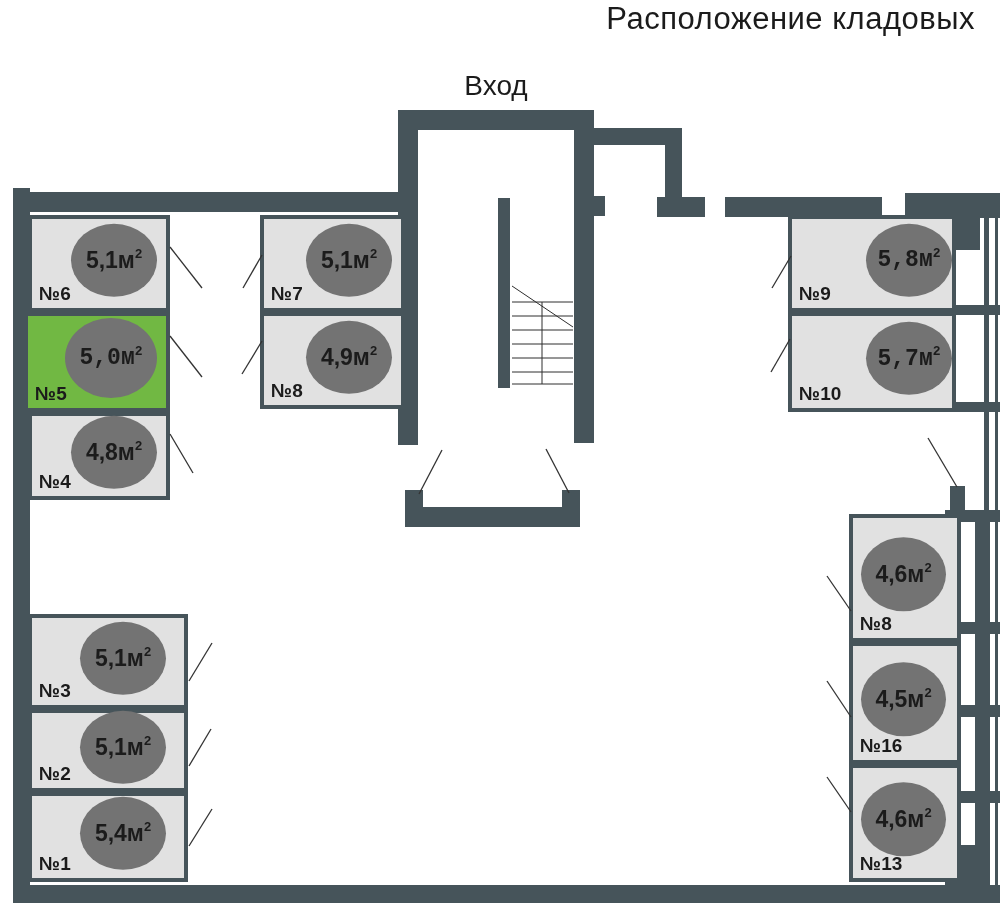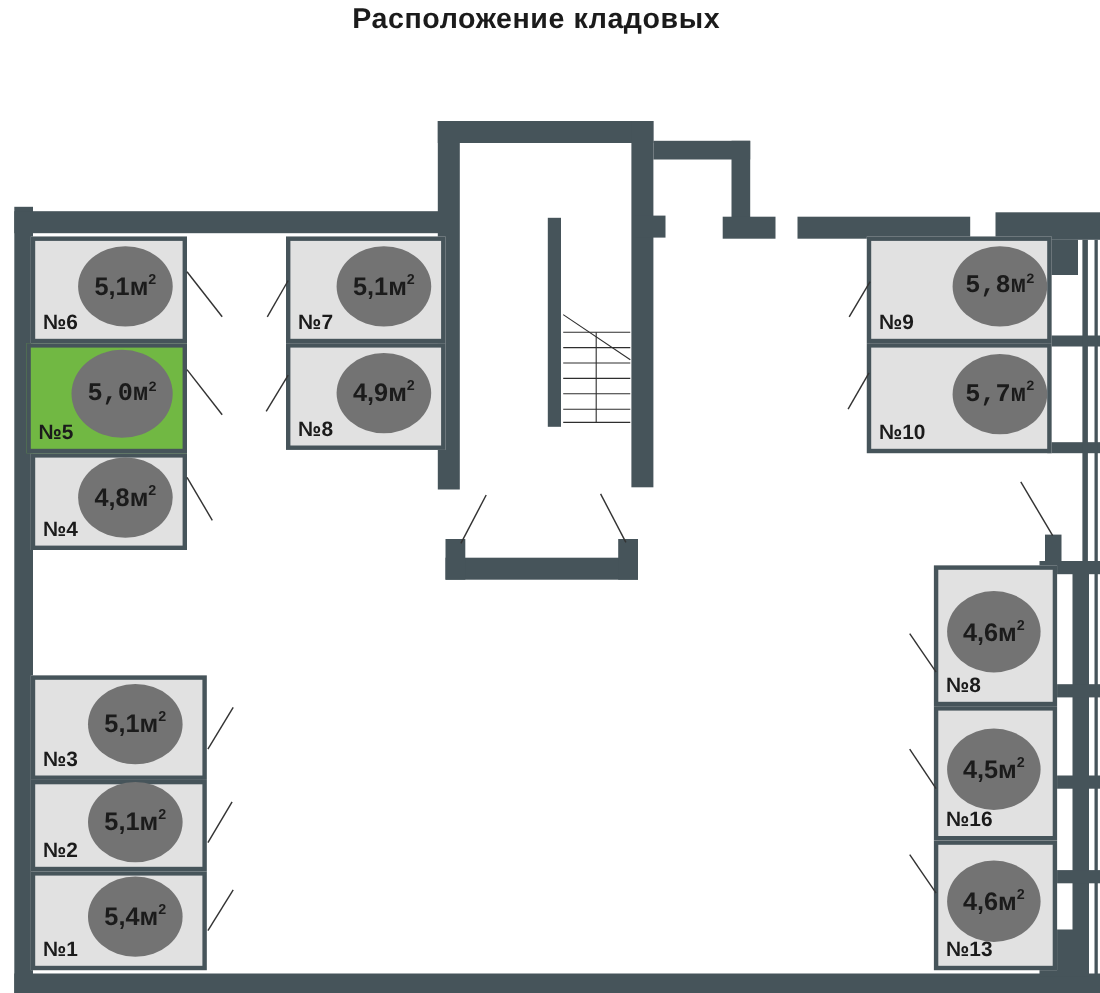--- a/index.html
+++ b/index.html
@@ -1,19 +1,19 @@
 <!DOCTYPE html>
 <html><head>
 <meta charset="utf-8">
 <style>
   html,body{margin:0;padding:0;background:#fff;}
   .plan{position:relative;width:1000px;height:903px;background:#fff;
         font-family:"Liberation Sans",sans-serif;color:#1b1b1b;overflow:hidden;}
-  .title{position:absolute;top:1px;left:0;width:975px;text-align:center;
-         font-size:26px;font-weight:700;letter-spacing:.5px;}
+  .title{position:absolute;top:1px;left:0;width:975px;text-align:right;
+         font-size:31px;font-weight:400;letter-spacing:.5px;}
   .entrance{position:absolute;top:70px;left:398px;width:196px;text-align:center;
             font-size:28px;font-weight:500;}
   .wall{position:absolute;background:#46545a;}
   .unit{position:absolute;background:#e1e1e1;border:4px solid #46545a;
         box-sizing:border-box;cursor:pointer;}
   .unit.selected{background:#71b843;}
   .unit .num{position:absolute;left:7px;bottom:3px;font-size:19px;font-weight:600;}
   .badge{position:absolute;background:#737373;border-radius:50%;
          display:flex;align-items:center;justify-content:center;
          width:86px;height:73px;right:9px;top:50%;transform:translateY(-55%);
@@ -37,20 +37,21 @@
   .u9 .badge,.u10 .badge{right:0;font-family:Liberation Mono, monospace;}
   .u11 .badge,.u12 .badge,.u13 .badge{right:11px;width:85px;height:74px;}
   .lines{position:absolute;left:0;top:0;pointer-events:none;}
 </style>
 </head>
 <body>
 
 <div class="plan">
 
   <div class="title">Расположение кладовых</div>
+  <div class="entrance">Вход</div>
 
   <div class="wall" style="left:13px;top:188px;width:17px;height:715px;"></div>
   <div class="wall" style="left:13px;top:885px;width:987px;height:18px;"></div>
   <div class="wall" style="left:13px;top:192px;width:390px;height:20px;"></div>
   <div class="wall" style="left:398px;top:110px;width:20px;height:335px;"></div>
   <div class="wall" style="left:398px;top:110px;width:196px;height:20px;"></div>
   <div class="wall" style="left:574px;top:110px;width:20px;height:333px;"></div>
   <div class="wall" style="left:578px;top:196px;width:27px;height:20px;"></div>
   <div class="wall" style="left:594px;top:128px;width:88px;height:17px;"></div>
   <div class="wall" style="left:665px;top:128px;width:17px;height:88px;"></div>

